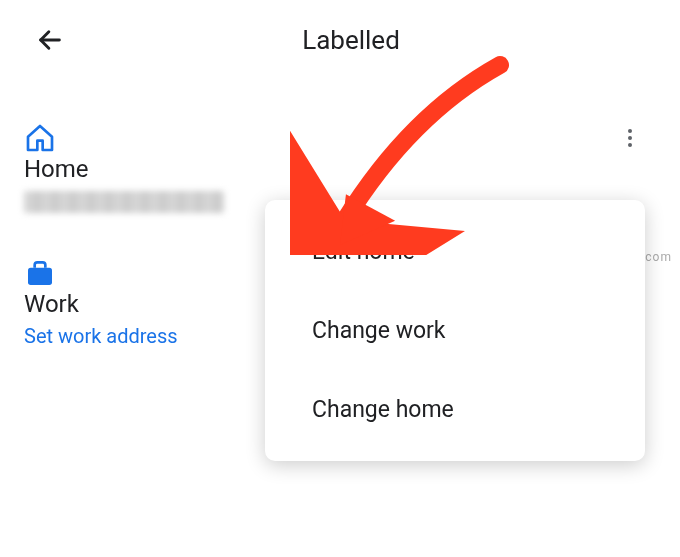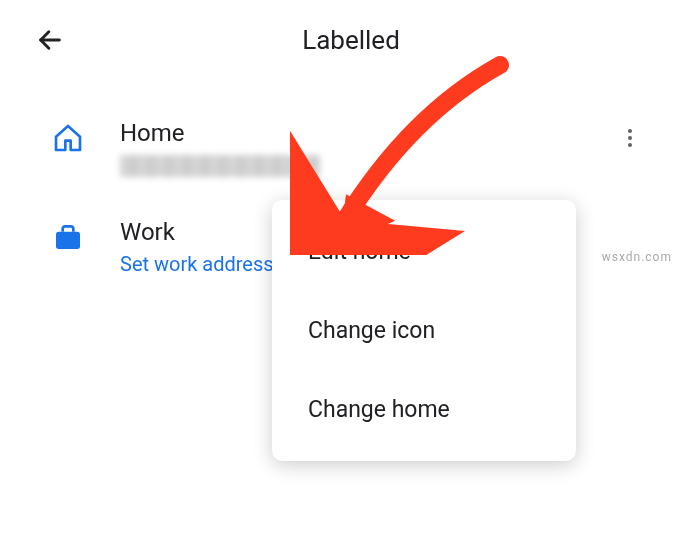--- a/index.html
+++ b/index.html
@@ -33,22 +33,23 @@
       font-weight: 400;
       color: #202124;
       margin-left: 11px;
     }
     .list {
       padding: 20px 0;
     }
     .list-item {
       display: flex;
       align-items: flex-start;
-      padding: 18px 40px 22px 52px;
+      padding: 18px 40px 22px 24px;
       position: relative;
+      flex-direction: column;
     }
     .item-icon {
       width: 32px;
       height: 32px;
       margin-right: 36px;
       margin-top: 4px;
       flex-shrink: 0;
     }
     .item-content {
       flex: 1;
@@ -79,26 +80,26 @@
       justify-content: center;
       cursor: pointer;
       color: #5f6368;
       position: absolute;
       right: 30px;
       top: 18px;
     }
     .popup {
       position: absolute;
       top: 200px;
-      left: 272px;
-      width: 304px;
+      left: 265px;
+      width: 380px;
       background: #fff;
       border-radius: 10px;
       box-shadow: 0 4px 20px rgba(0,0,0,0.2);
-      padding: 12px 0;
+      padding: 12px 11px;
       z-index: 10;
     }
     .popup-item {
       padding: 26px 36px;
       font-size: 23px;
       color: #202124;
       cursor: pointer;
     }
     .arrow-overlay {
       position: absolute;
@@ -161,21 +162,21 @@
     <div class="item-content">
       <div class="item-label">Work</div>
       <div class="item-sub">Set work address</div>
     </div>
   </div>
 
 </div>
 
 <div class="popup">
   <div class="popup-item">Edit home</div>
-  <div class="popup-item">Change icon</div>
+  <div class="popup-item">Change work</div>
   <div class="popup-item">Change home</div>
 </div>
 
 <svg class="arrow-overlay" width="230" height="200" viewBox="0 0 230 200">
   <defs>
     <marker id="ahead" markerWidth="12" markerHeight="12" refX="3" refY="6" orient="auto">
       <path d="M0,0 L12,6 L0,12 L3,6 Z" fill="#ff3b1f"></path>
     </marker>
   </defs>
   <path d="M 210 10 Q 120 60 55 165" stroke="#ff3b1f" stroke-width="18" fill="none" marker-end="url(#ahead)" stroke-linecap="round"></path>

